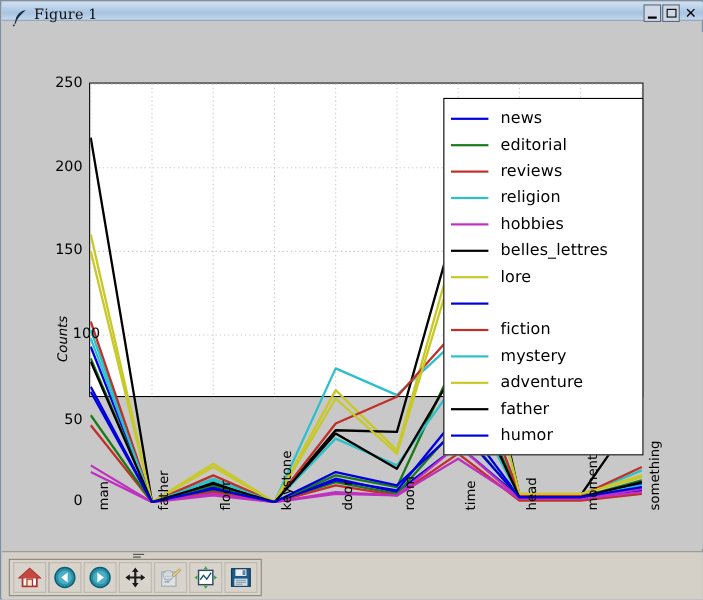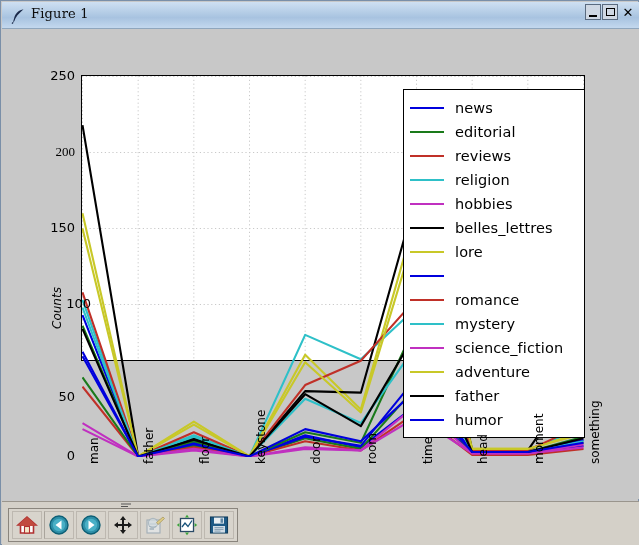--- a/index.html
+++ b/index.html
@@ -3,21 +3,21 @@
 <meta charset="utf-8">
 <style>
   html,body{margin:0;padding:0;background:#fff;}
   body{width:639px;height:545px;overflow:hidden;
        font-family:"DejaVu Sans","Liberation Sans",sans-serif;}
 
   .window{position:absolute;left:0;top:0;width:639px;height:545px;
           background:#c8c8c8;box-sizing:border-box;border:1px solid #7a8fa8;}
 
   
-  .titlebar{position:absolute;left:1px;top:1px;width:637px;height:27px;
+  .titlebar{position:absolute;left:1px;top:1px;width:637px;height:17px;
             background:linear-gradient(to bottom,#cfe0f2 0%,#b5cde6 40%,#a8c3e0 60%,#c3d8ee 100%);
             border-bottom:1px solid #8fa6bd;box-sizing:border-box;}
   .tb-icon{position:absolute;left:8px;top:5px;width:18px;height:18px;}
   .tb-title{position:absolute;left:29px;top:4px;font-size:13px;color:#0c0c0c;
             font-family:"DejaVu Serif","Liberation Serif",serif;letter-spacing:.2px;}
   .tb-btns{position:absolute;right:2px;top:2px;display:flex;gap:1px;}
   .tb-btn{width:16px;height:16px;background:#cfd8e4;border:1px solid #5a6b80;
           box-sizing:border-box;display:flex;align-items:center;justify-content:center;
           font-size:11px;color:#000;line-height:1;}
   .tb-btn.close{font-size:13px;font-weight:bold;border:none;background:transparent;width:18px;}
@@ -142,51 +142,47 @@
           </div>
           <div class="leg-row">
             <span class="leg-line" style="border-top-color: rgb(200, 200, 40);"></span>
             <span class="leg-txt">lore</span>
           </div>
           <div class="leg-row">
             <span class="leg-line" style="border-top-color: rgb(0, 0, 221);"></span>
           </div>
           <div class="leg-row">
             <span class="leg-line" style="border-top-color: rgb(192, 48, 40);"></span>
-            <span class="leg-txt">romance</span>
+            <span class="leg-txt">fiction</span>
           </div>
           <div class="leg-row">
             <span class="leg-line" style="border-top-color: rgb(46, 192, 200);"></span>
             <span class="leg-txt">mystery</span>
           </div>
           <div class="leg-row">
-            <span class="leg-line" style="border-top-color: rgb(192, 48, 192);"></span>
-            <span class="leg-txt">science_fiction</span>
-          </div>
-          <div class="leg-row">
             <span class="leg-line" style="border-top-color: rgb(200, 200, 40);"></span>
             <span class="leg-txt">adventure</span>
           </div>
           <div class="leg-row">
             <span class="leg-line" style="border-top-color: rgb(0, 0, 0);"></span>
             <span class="leg-txt">father</span>
           </div>
           <div class="leg-row">
             <span class="leg-line" style="border-top-color: rgb(0, 0, 221);"></span>
             <span class="leg-txt">humor</span>
           </div>
         </div>
     </div>
 
     <div id="yticks">
         <div class="ytick" style="left: 33px; top: 418.5px;">0</div>
-        <div class="ytick" style="left: 33px; top: 360px;">50</div>
+        <div class="ytick" style="left: 33px; top: 345px;">50</div>
         <div class="ytick" style="left: 49px; top: 266.5px;">100</div>
         <div class="ytick" style="left: 33px; top: 190.5px;">150</div>
-        <div class="ytick" style="left: 33px; top: 114.5px; font-family: Liberation Serif, serif;">200</div>
+        <div class="ytick" style="left: 33px; top: 114.5px;">200</div>
         <div class="ytick" style="left: 33px; top: 38.5px;">250</div>
       </div>
     <div class="ytitle" style="left:48px;top:300px;">Counts</div>
     <div id="xticks">
         <div class="xtick" style="left: 84.5px; top: 435px;">man</div>
         <div class="xtick" style="left: 140.167px; top: 435px;">father</div>
         <div class="xtick" style="left: 195.833px; top: 435px;">floor</div>
         <div class="xtick" style="left: 251.5px; top: 435px;">keystone</div>
         <div class="xtick" style="left: 307.167px; top: 435px;">door</div>
         <div class="xtick" style="left: 362.833px; top: 435px;">room</div>

